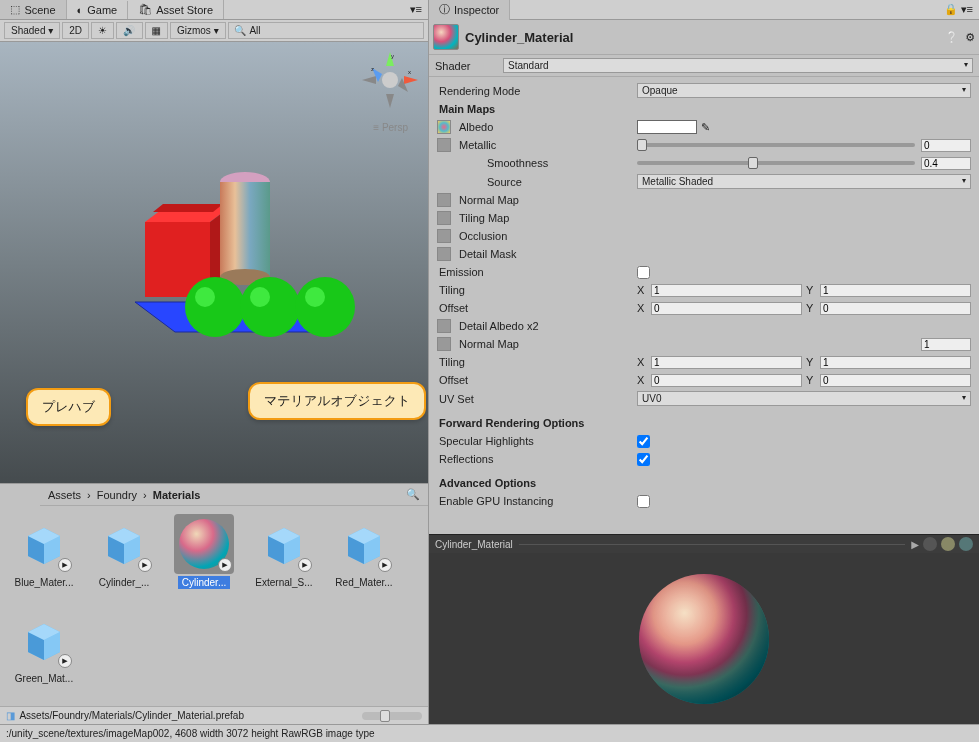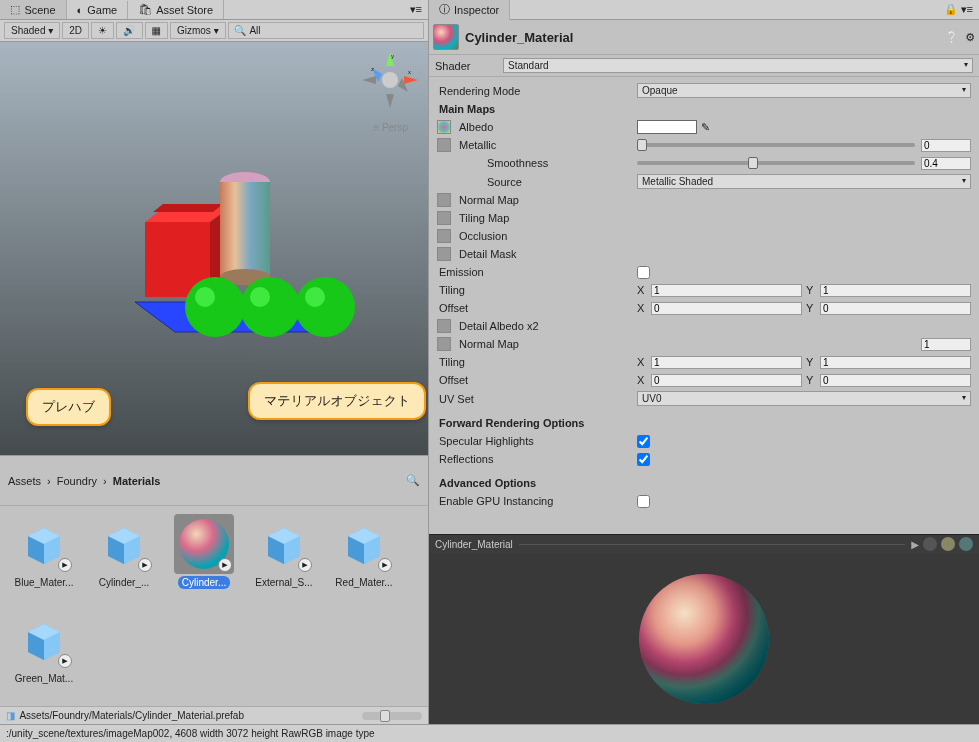--- a/index.html
+++ b/index.html
@@ -18,26 +18,26 @@
 .scene-view { flex: 1; background: linear-gradient(#a8b5c0 0%, #768086 50%, #454b4e 100%); position: relative; min-height: 360px; }
 .gizmo { position: absolute; top: 8px; right: 8px; width: 60px; height: 60px; }
 .persp { position: absolute; top: 80px; right: 20px; color: #888; font-size: 10px; }
 .scene-objects { position: absolute; left: 115px; top: 100px; width: 240px; height: 200px; }
 
 
 .callout { position: absolute; background: #fde9b6; border: 2px solid #f39c12; border-radius: 12px; padding: 8px 14px; font-size: 13px; text-align: center; box-shadow: 0 2px 4px rgba(0,0,0,0.2); z-index: 10; }
 
 
 .project-browser { display: flex; flex-direction: column; border-top: 1px solid #999; background: #c2c2c2; }
-.breadcrumb { padding: 18px 8px; font-size: 11px; display: flex; align-items: center; gap: 6px; border-bottom: 1px solid #aaa; }
+.breadcrumb { padding: 4px 8px; font-size: 11px; display: flex; align-items: center; gap: 6px; border-bottom: 1px solid #aaa; margin-left: 40px; }
 .asset-grid { display: flex; flex-wrap: wrap; padding: 8px; gap: 8px; background: #c2c2c2; min-height: 200px; }
 .asset-item { width: 72px; display: flex; flex-direction: column; align-items: center; }
 .asset-icon { width: 60px; height: 60px; position: relative; display: flex; align-items: center; justify-content: center; }
 .asset-label { font-size: 10px; margin-top: 2px; padding: 1px 4px; text-align: center; max-width: 72px; overflow: hidden; text-overflow: ellipsis; white-space: nowrap; }
-.asset-label.selected { background: #3e7de0; color: white; border-radius: 6px; }
+.asset-label.selected { background: #3e7de0; color: white; border-radius: 0; }
 .asset-item.selected .asset-icon { background: #888; border-radius: 4px; }
 .prefab-cube { width: 48px; height: 48px; }
 .play-badge { position: absolute; bottom: 2px; right: 2px; width: 14px; height: 14px; background: #eee; border: 1px solid #888; border-radius: 50%; display: flex; align-items: center; justify-content: center; font-size: 7px; }
 
 .footer-path { padding: 3px 6px; font-size: 10px; border-top: 1px solid #aaa; background: #cfcfcf; display: flex; align-items: center; gap: 4px; }
 
 .status-bar { padding: 3px 6px; font-size: 10px; background: #cfcfcf; border-top: 1px solid #999; }
 
 
 .right-panel { flex: 1; display: flex; flex-direction: column; background: #c2c2c2; }

